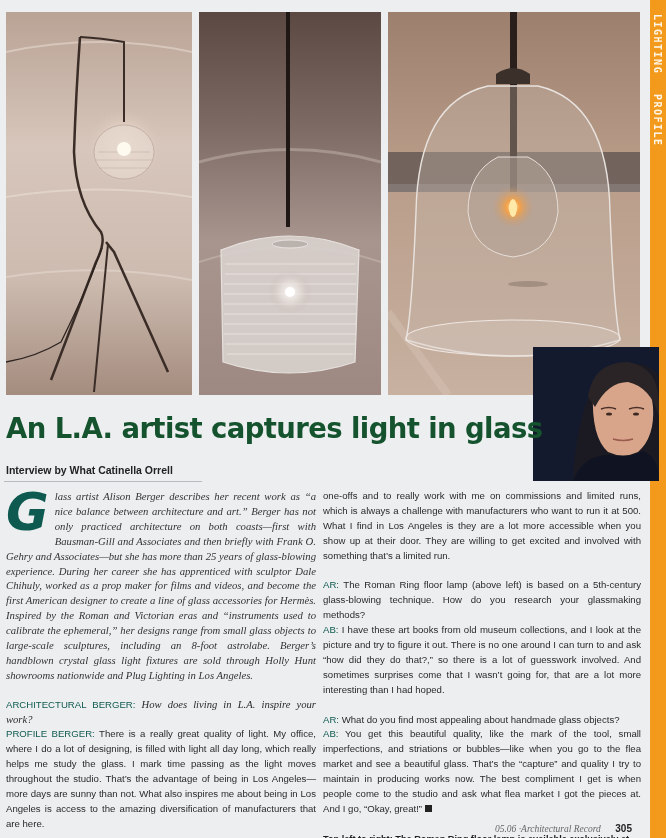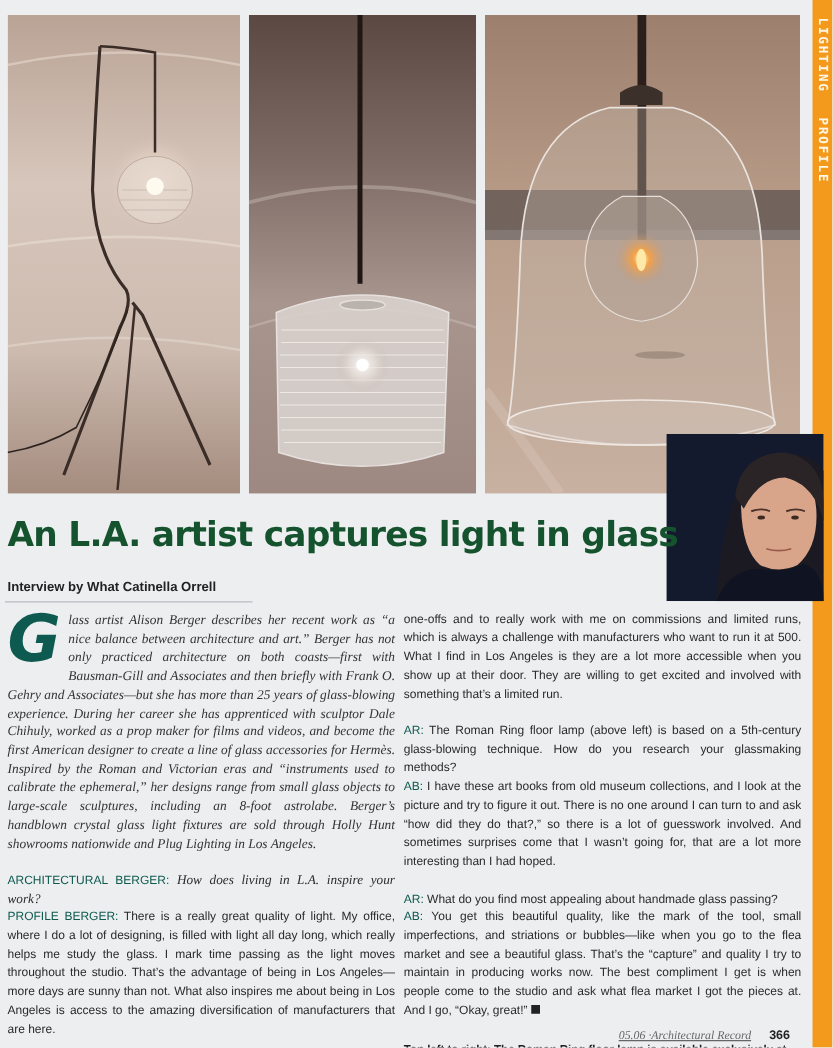--- a/index.html
+++ b/index.html
@@ -57,21 +57,21 @@
     .q-label { color: #0f5a50; font-weight: normal; }
     .question { font-family: "Liberation Serif", serif; font-style: italic; font-size: 10.6px; }
     .question-plain { }
     .caption {
       font-weight: bold; font-size: 9.2px; line-height: 15px; color: #1e1e1e; text-align: left;
     }
     .end-mark { display: inline-block; width: 7px; height: 7px; background: #222; margin-left: 3px; vertical-align: 0; }
     .footer {
       position: absolute; left: 480px; top: 818px; width: 152px; text-align: right; white-space: nowrap;
     }
-    .footer-issue { font-family: "Liberation Serif", serif; font-style: italic; font-size: 9.5px; color: #666; text-decoration: underline; }
+    .footer-issue { font-family: "Liberation Serif", serif; font-style: italic; font-size: 9.5px; color: #666; }
     .footer-page { font-weight: bold; font-size: 10px; color: #222; margin-left: 10px; }
   </style>
 </head>
 <body>
 
 <div class="side-strip"></div>
 <div class="side-label">
   <span>LIGHTING</span>
   <span>PROFILE</span>
 </div>
@@ -199,23 +199,23 @@
 <div class="col" id="col-right">
   <p>one-offs and to really work with me on commissions and limited runs, which is always a challenge with manufacturers who want to run it at 500. What I find in Los Angeles is they are a lot more accessible when you show up at their door. They are willing to get excited and involved with something that’s a limited run.</p>
   <p>
     <span class="q-label">AR:</span>
     <span class="question-plain">The Roman Ring floor lamp (above left) is based on a 5th-century glass-blowing technique. How do you research your glassmaking methods?</span><br>
     <span class="q-label">AB:</span>
     <span>I have these art books from old museum collections, and I look at the picture and try to figure it out. There is no one around I can turn to and ask “how did they do that?,” so there is a lot of guesswork involved. And sometimes surprises come that I wasn’t going for, that are a lot more interesting than I had hoped.</span>
   </p>
   <p>
     <span class="q-label">AR:</span>
-    <span class="question-plain">What do you find most appealing about handmade glass passing?</span><br>
+    <span class="question-plain">What do you find most appealing about handmade glass objects?</span><br>
     <span class="q-label">AB:</span>
     <span>You get this beautiful quality, like the mark of the tool, small imperfections, and striations or bubbles—like when you go to the flea market and see a beautiful glass. That’s the “capture” and quality I try to maintain in producing works now. The best compliment I get is when people come to the studio and ask what flea market I got the pieces at. And I go, “Okay, great!”</span><span class="end-mark"></span>
   </p>
   <p class="caption">Top left to right: The Roman Ring floor lamp is available exclusively at Holly Hunt; the limited-edition Word Pendant is available through Holly Hunt and Plug Lighting; and the Bell Light pendant is sold exclusively through Plug Lighting.</p>
 </div>
 
 <div class="footer">
   <span class="footer-issue">05.06 ·Architectural Record</span>
-  <span class="footer-page">366</span>
+  <span class="footer-page">305</span>
 </div>
 
 </body></html>

